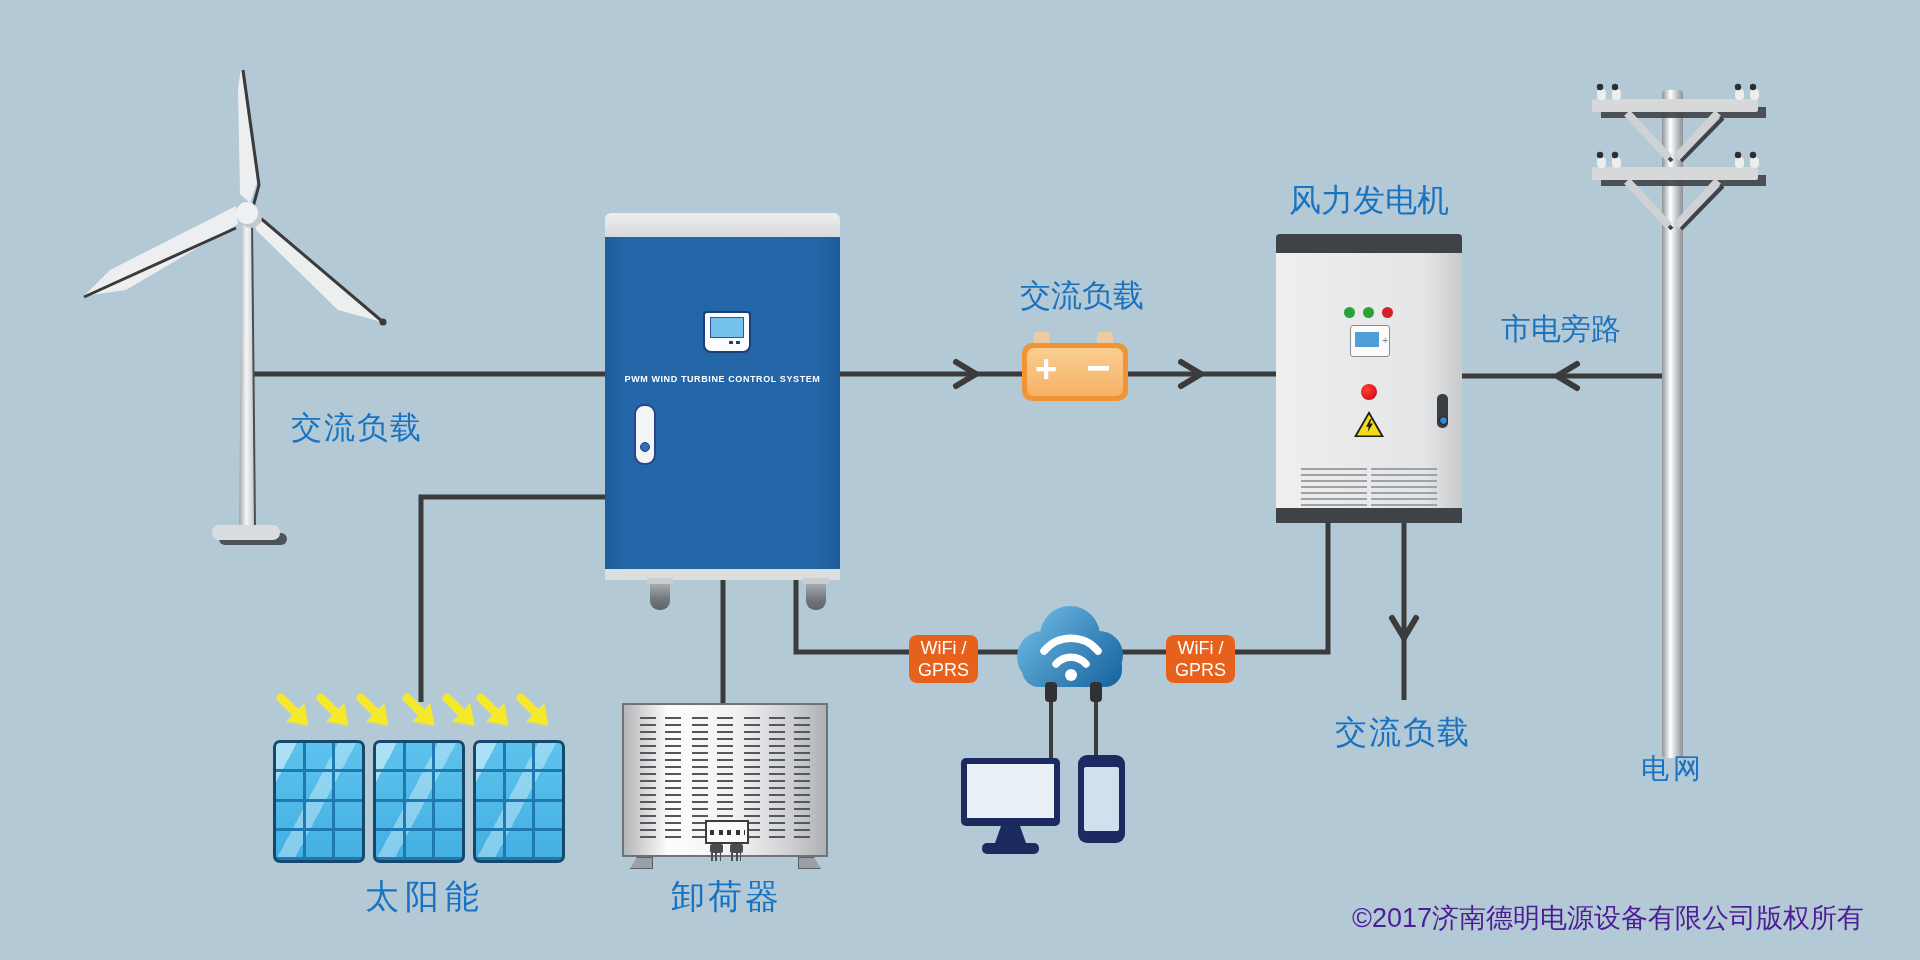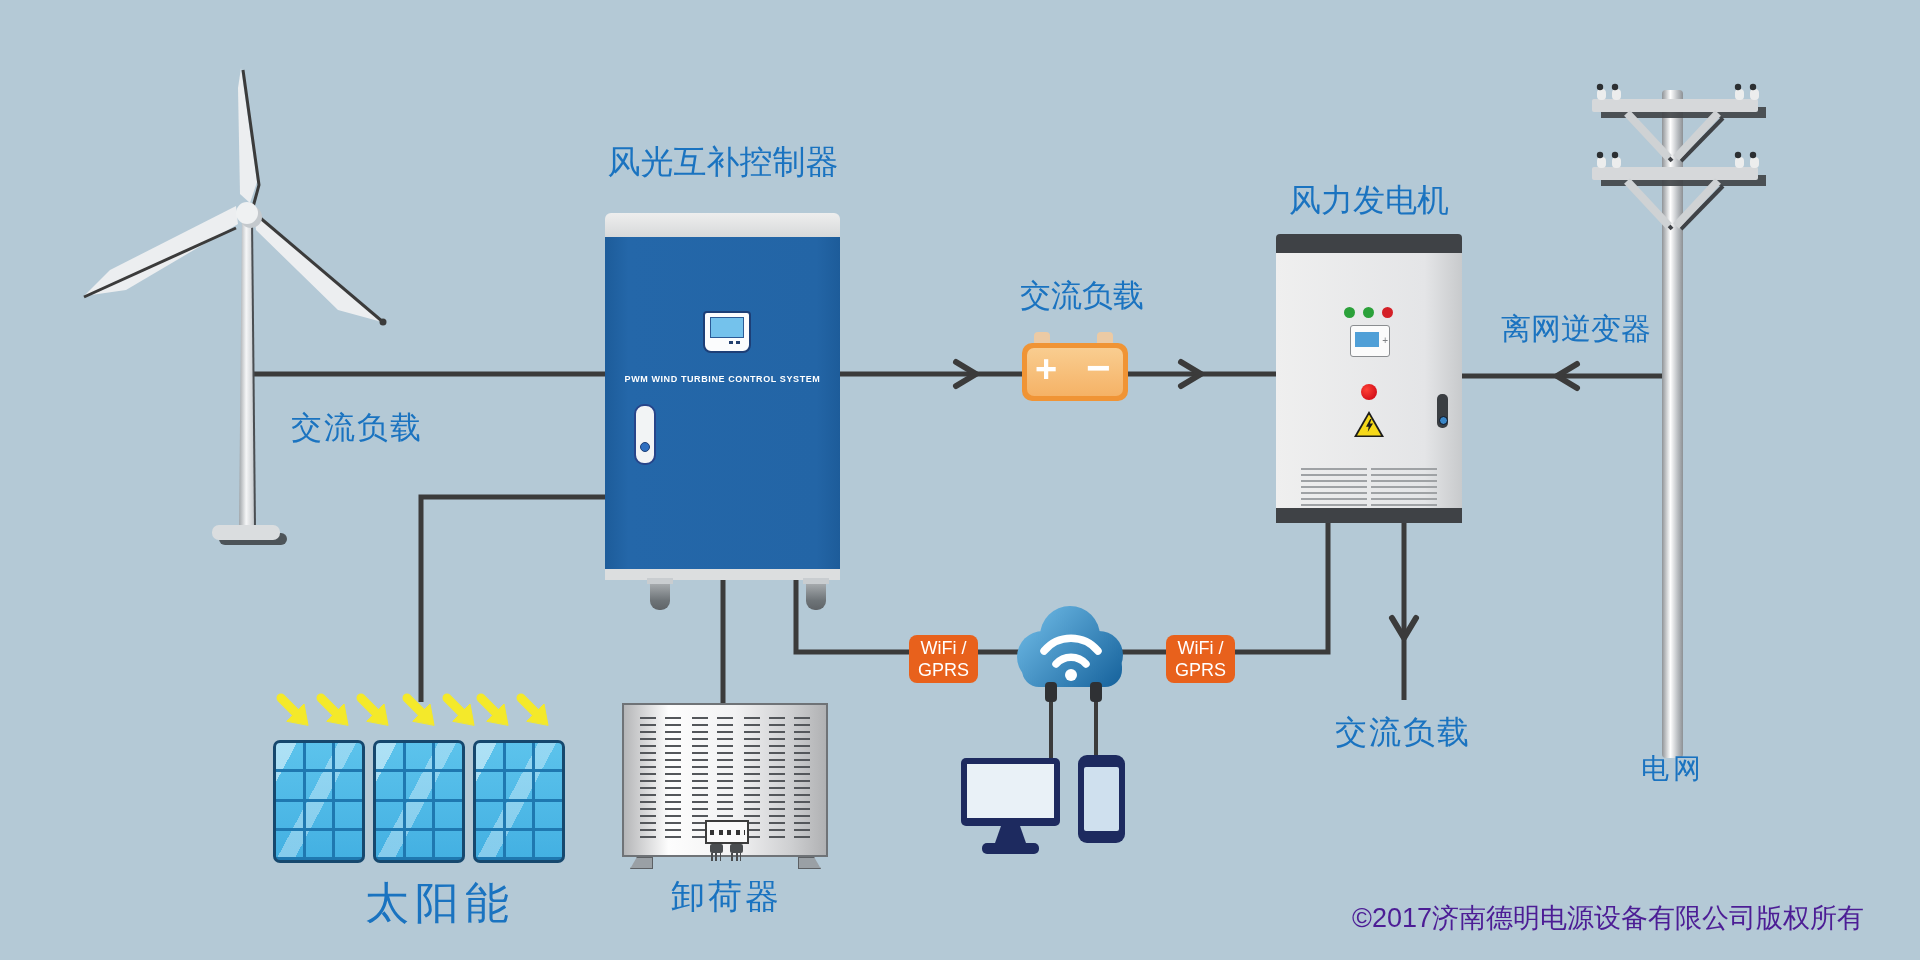--- a/index.html
+++ b/index.html
@@ -8,21 +8,21 @@
   .layer-svg{position:absolute;left:0;top:0;z-index:1;}
   .overlay{position:absolute;left:0;top:0;width:1920px;height:960px;z-index:2;}
 
   .lbl{position:absolute;color:#1a73c0;white-space:nowrap;}
   .lbl-controller{left:598px;top:140px;width:250px;text-align:center;font-size:33px;}
   .lbl-wind{left:291px;top:407px;font-size:31px;letter-spacing:2px;}
   .lbl-battery{left:1020px;top:275px;font-size:31px;}
   .lbl-inverter{left:1278px;top:179px;width:182px;text-align:center;font-size:32px;}
   .lbl-bypass{left:1501px;top:309px;font-size:30px;}
   .lbl-grid{left:1641px;top:750px;font-size:28px;letter-spacing:4px;}
-  .lbl-solar{left:365px;top:874px;font-size:44px;letter-spacing:6px;}
+  .lbl-solar{left:365px;top:874px;font-size:34px;letter-spacing:6px;}
   .lbl-dump{left:671px;top:874px;font-size:34px;letter-spacing:3px;}
   .lbl-acload{left:1335px;top:711px;font-size:32px;letter-spacing:2px;font-family:Liberation Mono, monospace;}
   .copyright{position:absolute;left:1352px;top:900px;font-size:27px;color:#4c1d95;white-space:nowrap;}
 
   
   .controller{position:absolute;left:605px;top:213px;width:235px;height:314px;}
   .cab-top{position:absolute;left:0;top:0;width:235px;height:24px;border-radius:6px 6px 0 0;
            background:linear-gradient(180deg,#eeeeee,#d7d9da);}
   .cab-body{position:absolute;left:0;top:24px;width:235px;height:332px;
             background:linear-gradient(90deg,#1d5c9a,#2467a9 10%,#2365a6 90%,#1d5c9a);}
@@ -337,24 +337,23 @@
         <div class="dump-dots"></div>
       </div>
       <div class="dump-plug" style="left:86px;"></div>
       <div class="dump-plug" style="left:106px;"></div>
       <div class="dump-pin" style="left:87px;"></div>
       <div class="dump-pin" style="left:107px;"></div>
       <div class="dump-foot foot-l" style="left:6px;"></div>
       <div class="dump-foot foot-r" style="left:174px;"></div>
     </div>
 
-    <div class="lbl lbl-controller">风光互补控制器</div>
     <div class="lbl lbl-wind">交流负载</div>
     <div class="lbl lbl-battery">交流负载</div>
     <div class="lbl lbl-inverter">风力发电机</div>
-    <div class="lbl lbl-bypass">离网逆变器</div>
+    <div class="lbl lbl-bypass">市电旁路</div>
     <div class="lbl lbl-grid">电网</div>
     <div class="lbl lbl-solar">太阳能</div>
     <div class="lbl lbl-dump">卸荷器</div>
     <div class="lbl lbl-acload">交流负载</div>
     <div class="copyright">©2017济南德明电源设备有限公司版权所有</div>
   </div>
 </div>
 
 </body></html>

